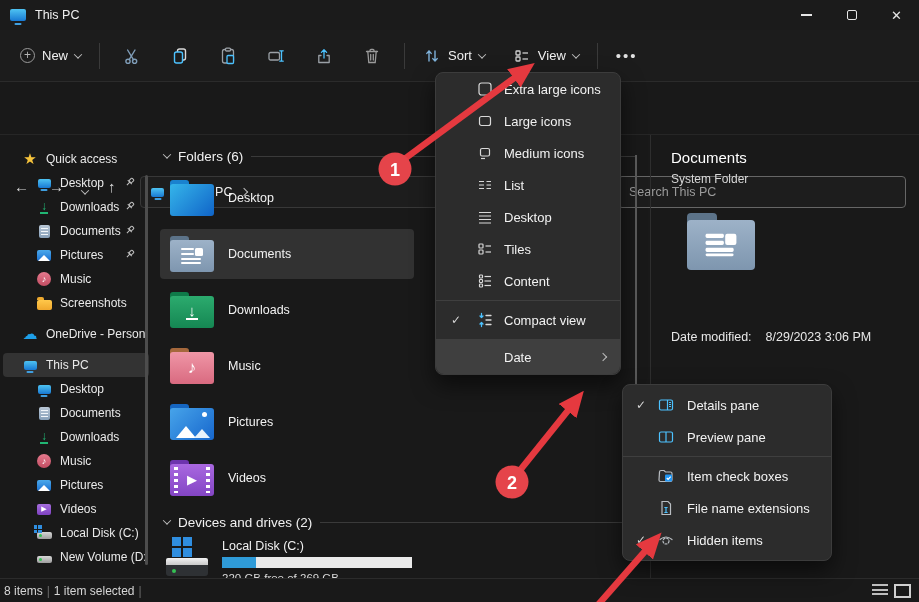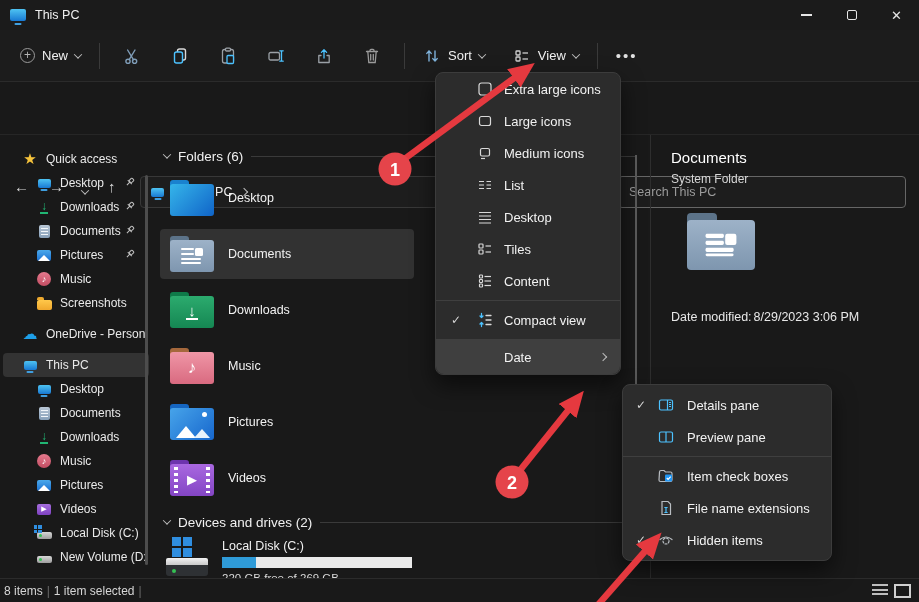--- a/index.html
+++ b/index.html
@@ -113,21 +113,21 @@
   .main-scroll { position:absolute; top:20px; right:8px; width:2px; height:375px; background:#5c5c5c; }
 
   
   .details { position:absolute; top:135px; left:650px; right:0; bottom:24px; border-left:1px solid #2e2e2e; padding:14px 0 0 20px; }
   .dp-title { font-size:15px; color:#fff; }
   .dp-sub { font-size:12px; color:#d8d8d8; margin-top:6px; }
   .bigfold { width:68px; height:50px; position:relative; margin:34px 0 0 16px; }
   .bigfold::before { content:""; position:absolute; top:-7px; left:0; width:30px; height:12px; border-radius:4px 4px 0 0; background:#5c7389; }
   .bigfold .body { position:absolute; inset:0; border-radius:4px; background:linear-gradient(#9db2c8,#7e96af); display:flex; align-items:center; justify-content:center; }
   .doc-lines.big { transform:scale(1.4); }
-  .dp-date { margin-top:40px; font-size:12.5px; color:#e8e8e8; display:flex; gap:2px; }
+  .dp-date { margin-top:60px; font-size:12.5px; color:#e8e8e8; display:flex; gap:14px; }
 
   
   .statusbar { position:absolute; bottom:0; left:0; right:0; height:24px; background:#191919; border-top:1px solid #2b2b2b; display:flex; align-items:center; font-size:12px; color:#d6d6d6; }
   .sb-item { padding:0 4px; }
   .sb-sep { color:#6a6a6a; }
   .sb-views { position:absolute; right:8px; display:flex; gap:6px; align-items:center; }
   .sv-details { width:16px; height:13px; background:repeating-linear-gradient(#bdbdbd 0 2px, transparent 2px 4.5px); }
   .sv-icons { width:17px; height:14px; border:2px solid #cfcfcf; background:#191919; }
 
   

